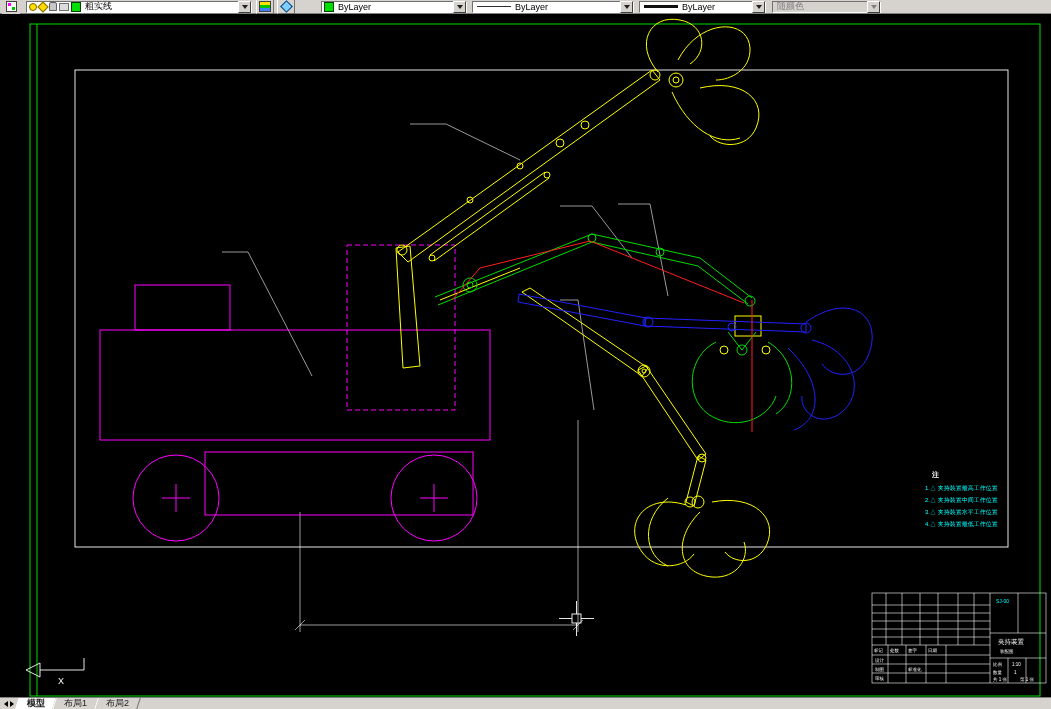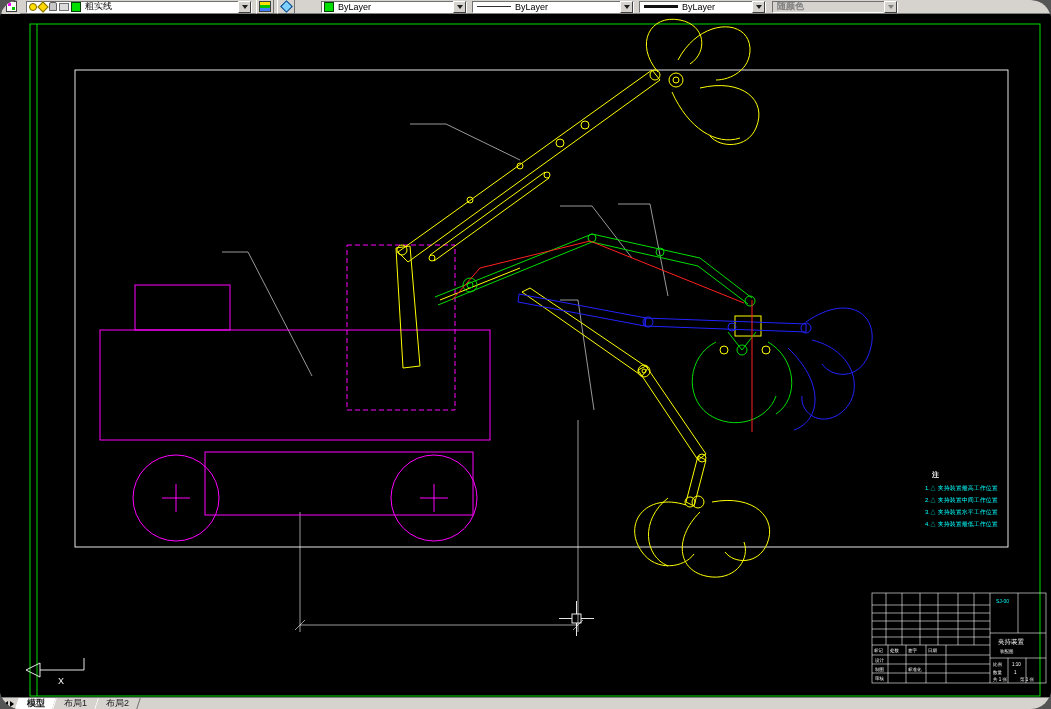--- a/index.html
+++ b/index.html
@@ -1,17 +1,17 @@
 <!DOCTYPE html>
 <html style="--magenta: #ff00ff; --yellow: #ffff00; --green: #00dd00; --blue: #2222ff; --red: #ff2020; --white: #ffffff; --cyan: #00ffff;"><head>
 <meta charset="utf-8">
 <style>
   html,body{margin:0;padding:0;background:#555;}
   .screen{position:relative;width:1051px;height:709px;background:#000;overflow:hidden;
-          font-family:"Liberation Sans",sans-serif;border-radius:20px;}
+          font-family:"Liberation Sans",sans-serif;}
 
   
   .toolbar{position:absolute;top:0;left:0;width:1051px;height:14px;background:#d6d3ce;
            border-bottom:1px solid #808080;display:flex;align-items:center;box-sizing:border-box;
            padding-left:2px;}
   .tb-icon,.tb-btn{width:16px;height:13px;display:flex;align-items:center;justify-content:center;
            background:#d6d3ce;border:1px solid #d6d3ce;}
   .tb-btn{border-top:1px solid #fff;border-left:1px solid #fff;border-right:1px solid #707070;border-bottom:1px solid #707070;}
   .combo{height:12px;background:#fff;border-top:1px solid #707070;border-left:1px solid #707070;
          border-right:1px solid #fff;border-bottom:1px solid #fff;display:flex;align-items:center;
@@ -106,21 +106,21 @@
           <span class="tri"></span>
         </span>
     </div>
     <div class="combo" style="width:127px;margin-left:5px;">
       <span class="lwsample"></span>
       <span class="combo-text">ByLayer</span>
       <span class="arrowbtn">
           <span class="tri"></span>
         </span>
     </div>
-    <div class="combo disabled" style="width:126px;margin-left:6px;font-weight:bold;">
+    <div class="combo disabled" style="width:109px;margin-left:6px;">
       <span class="combo-text">随颜色</span>
       <span class="arrowbtn">
           <span class="tri"></span>
         </span>
     </div>
   </div>
 
   <div class="canvas">
     <svg width="1051" height="683" viewBox="0 14 1051 683">
 

